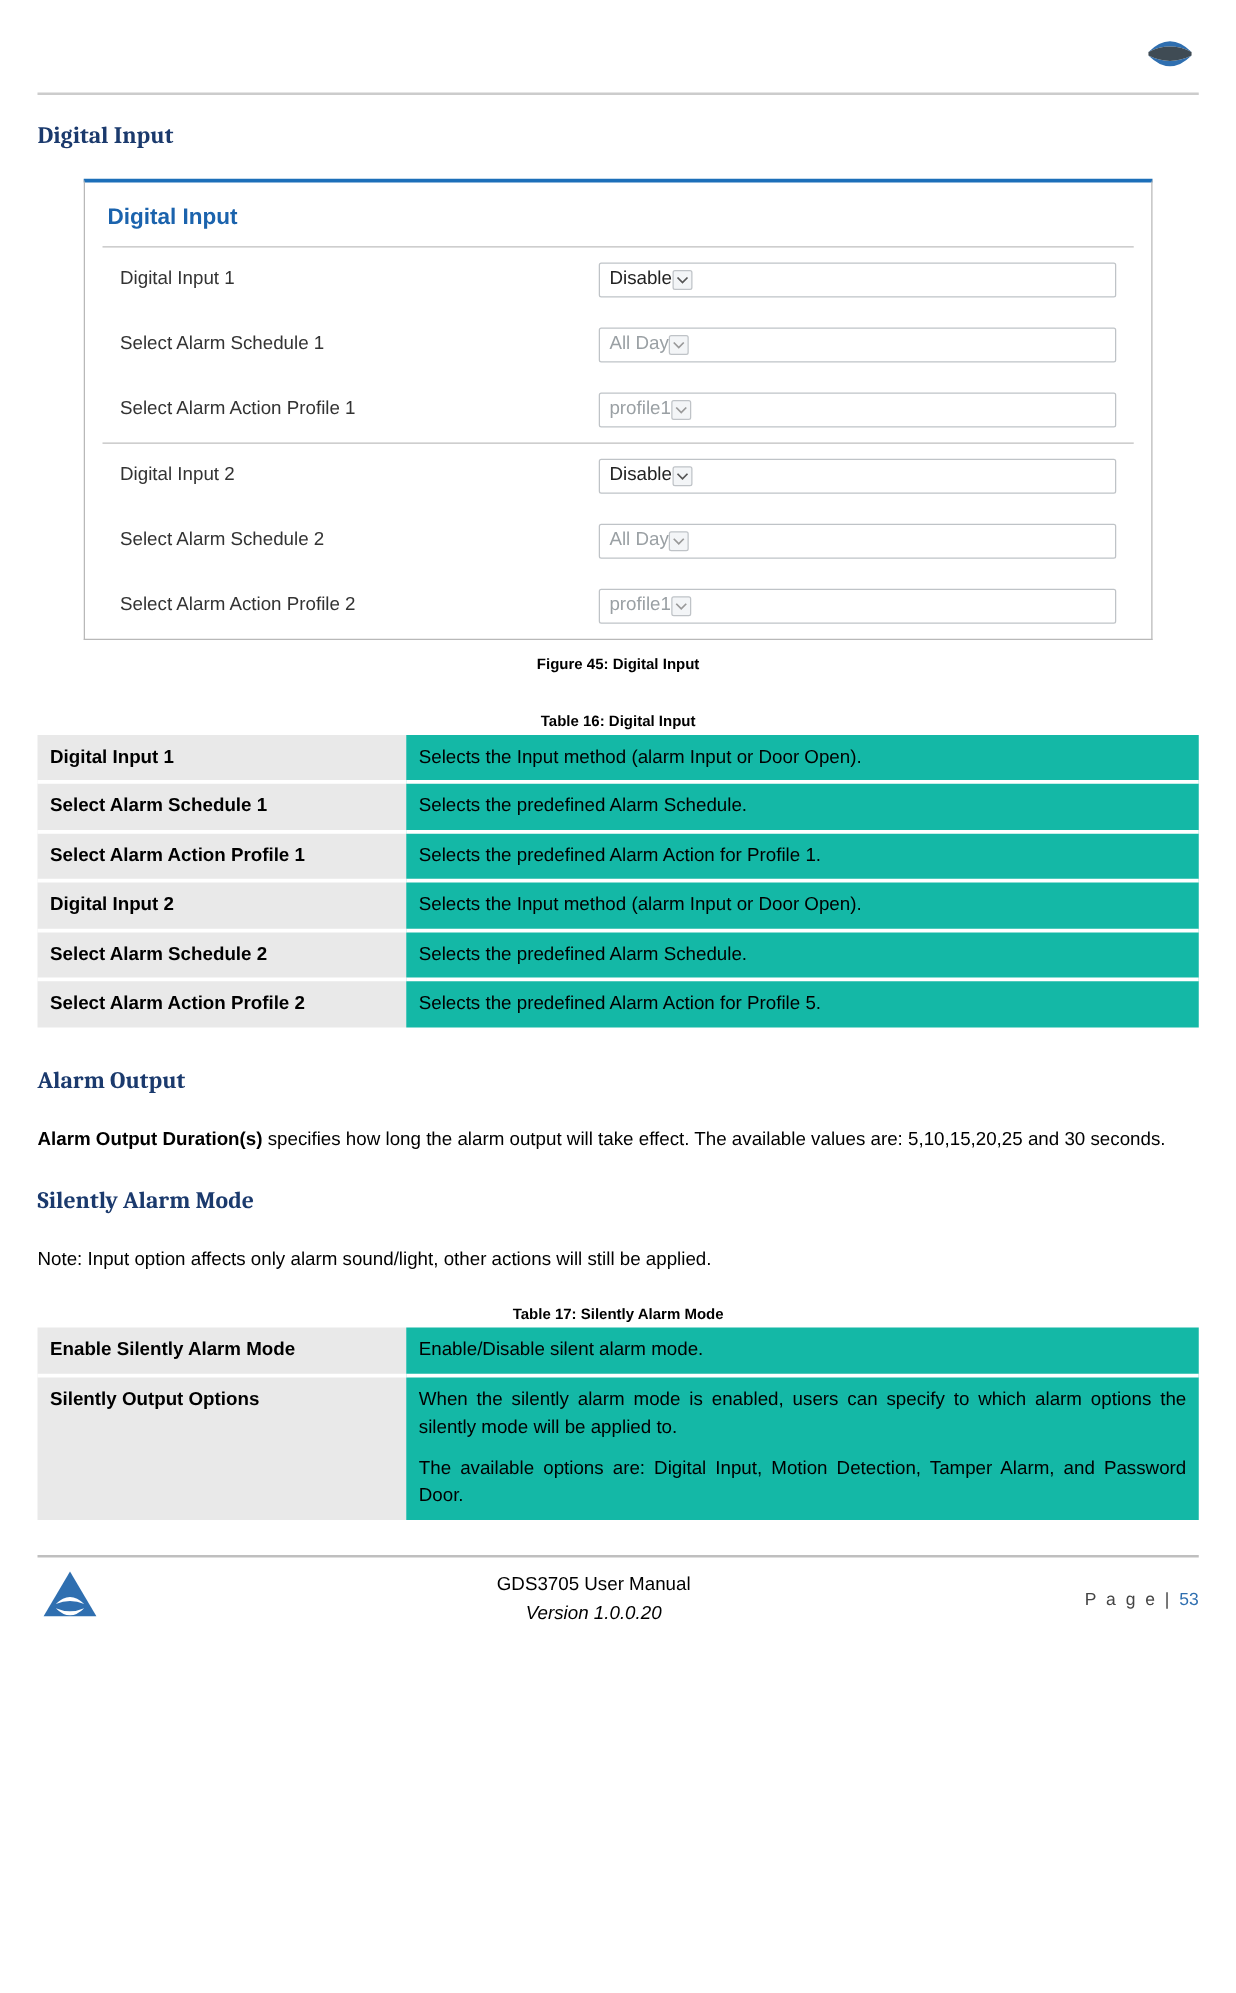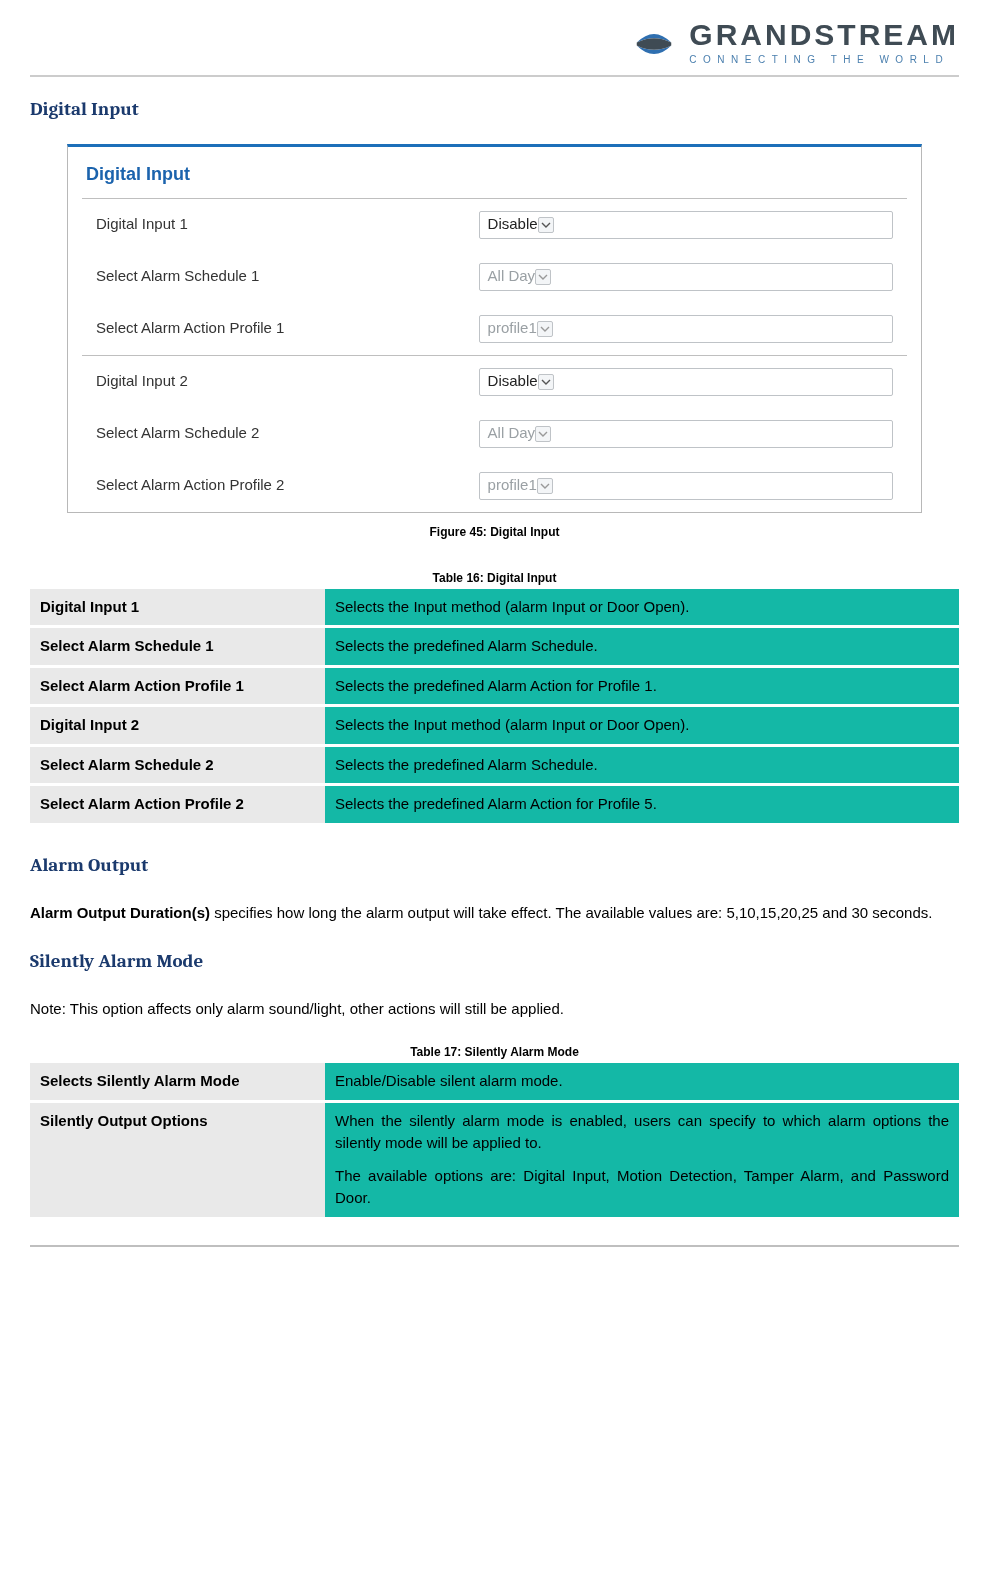--- a/index.html
+++ b/index.html
@@ -102,24 +102,20 @@
 
   <div class="brand-wrap">
     <div class="brand">
       <span class="brand-mark">
         <svg viewBox="0 0 64 64">
           <path d="M8 30 Q32 6 56 30 Q32 18 8 30 Z" fill="#2f6fb0"></path>
           <path d="M8 34 Q32 58 56 34 Q32 46 8 34 Z" fill="#2f6fb0"></path>
           <path d="M8 34 Q32 46 56 34 L56 30 Q32 18 8 30 Z" fill="#3f4b54"></path>
         </svg>
       </span>
-      <span class="brand-text">
-        <span class="brand-name">GRANDSTREAM</span>
-        <span class="brand-tagline">CONNECTING THE WORLD</span>
-      </span>
     </div>
   </div>
   <hr class="brand-rule">
 
   <h3 class="section-h">Digital Input</h3>
 
   <div class="fig-box">
     <div class="fig-title">Digital Input</div>
 
     <div class="fig-group">
@@ -228,37 +224,53 @@
 
   <div class="spacer-20"></div>
 
   <h3 class="section-h">Alarm Output</h3>
   <p class="body-p">
     <strong>Alarm Output Duration(s)</strong><span> specifies how long the alarm output will take effect. The available values are: 5,10,15,20,25 and 30 seconds.</span>
   </p>
 
   <h3 class="section-h">Silently Alarm Mode</h3>
   <p class="body-p note">
-    <strong>Note:</strong><span> This option affects only alarm sound/light, other actions will still be applied.</span>
+    <strong>Note:</strong><span> Input option affects only alarm sound/light, other actions will still be applied.</span>
   </p>
 
   <div class="tbl-caption">Table 17: Silently Alarm Mode</div>
   <table class="doc-table">
     <tbody>
         <tr>
-      <td>Selects Silently Alarm Mode</td>
+      <td>Enable Silently Alarm Mode</td>
       <td>
         <div class="cell-para">Enable/Disable silent alarm mode.</div>
       </td>
     </tr>
     <tr>
       <td>Silently Output Options</td>
       <td>
         <div class="cell-para">When the silently alarm mode is enabled, users can specify to which alarm options the silently mode will be applied to.</div>
         <div class="cell-para">The available options are: Digital Input, Motion Detection, Tamper Alarm, and Password Door.</div>
       </td>
     </tr>
   </tbody>
     </table>
 
   <hr class="footer-rule">
+  <div class="footer">
+    <span class="footer-left">
+      <svg viewBox="0 0 64 64">
+        <polygon points="6,48 32,4 58,48" fill="#2f6fb0"></polygon>
+        <path d="M18 36 Q32 22 46 36 Q32 30 18 36 Z" fill="#fff"></path>
+        <path d="M18 40 Q32 54 46 40 Q32 46 18 40 Z" fill="#fff"></path>
+      </svg>
+    </span>
+    <span class="footer-center">
+      <div>GDS3705 User Manual</div>
+      <div class="ver">Version 1.0.0.20</div>
+    </span>
+    <span class="footer-right">
+      <span>P a g e  | </span><span class="pnum">53</span>
+    </span>
+  </div>
 
 </div>
 
 </body></html>

